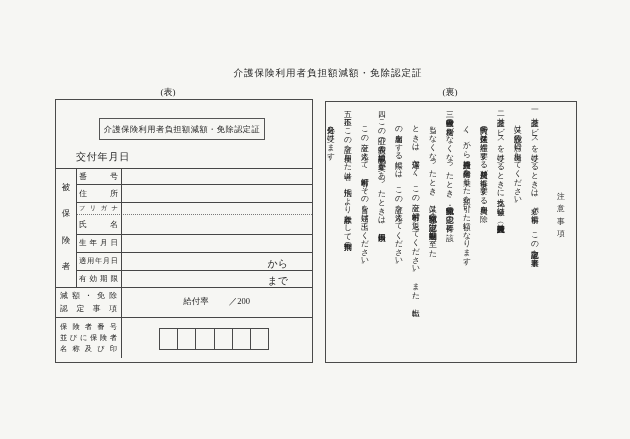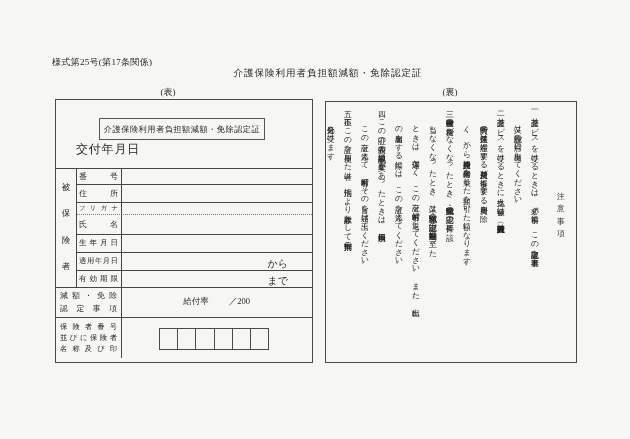--- a/index.html
+++ b/index.html
@@ -23,21 +23,21 @@
   .side-back{left:422px;}
 
   
   .card{border:1px solid #4a4a4a;background:transparent;}
   .front-card{left:55px;top:99px;width:256px;height:262px;}
   .back-card{left:325px;top:101px;width:250px;height:260px;}
 
   
   .card-title-box{left:43px;top:18px;width:164px;height:20px;border:1px solid #555;
     display:flex;align-items:center;justify-content:center;font-size:8.2px;letter-spacing:.5px;}
-  .issue-date{left:20px;top:41px;font-size:12px;letter-spacing:.8px;}
+  .issue-date{left:20px;top:50px;font-size:10px;letter-spacing:.8px;}
 
   .hline{height:1px;background:#464646;}
   .vline{width:1px;background:#464646;}
   .dotline{height:0;border-top:1px dotted #7a7a7a;}
 
   .cellB{left:20px;width:45px;display:flex;align-items:center;padding:0 3px;box-sizing:border-box;}
   .spread{display:flex;justify-content:space-between;width:100%;}
   .spread-v{display:flex;flex-direction:column;justify-content:space-evenly;align-items:center;}
   .insured-col{left:0;top:68px;width:20px;height:119px;font-size:8.5px;}
   .suffix{right:0;padding-right:24px;font-size:10px;}
@@ -59,21 +59,20 @@
     font-size:7.8px;line-height:17px;}
   .notes .vcol{white-space:nowrap;}
   .notes .cont{padding-top:15px;}
   .notice-header{letter-spacing:13px;padding-top:80px;margin-block-end:9px;white-space:nowrap;}
 </style>
 </head>
 <body>
 
 <div class="page">
 
-  <div class="abs t form-code">様式第25号(第17条関係)</div>
   <div class="abs t doc-title">介護保険利用者負担額減額・免除認定証</div>
   <div class="abs t side-label side-front">(表)</div>
   <div class="abs t side-label side-back">(裏)</div>
 
   <div class="abs card front-card">
     <div class="abs card-title-box">
       <span class="t">介護保険利用者負担額減額・免除認定証</span>
     </div>
     <div class="abs t issue-date">交付年月日</div>
 

